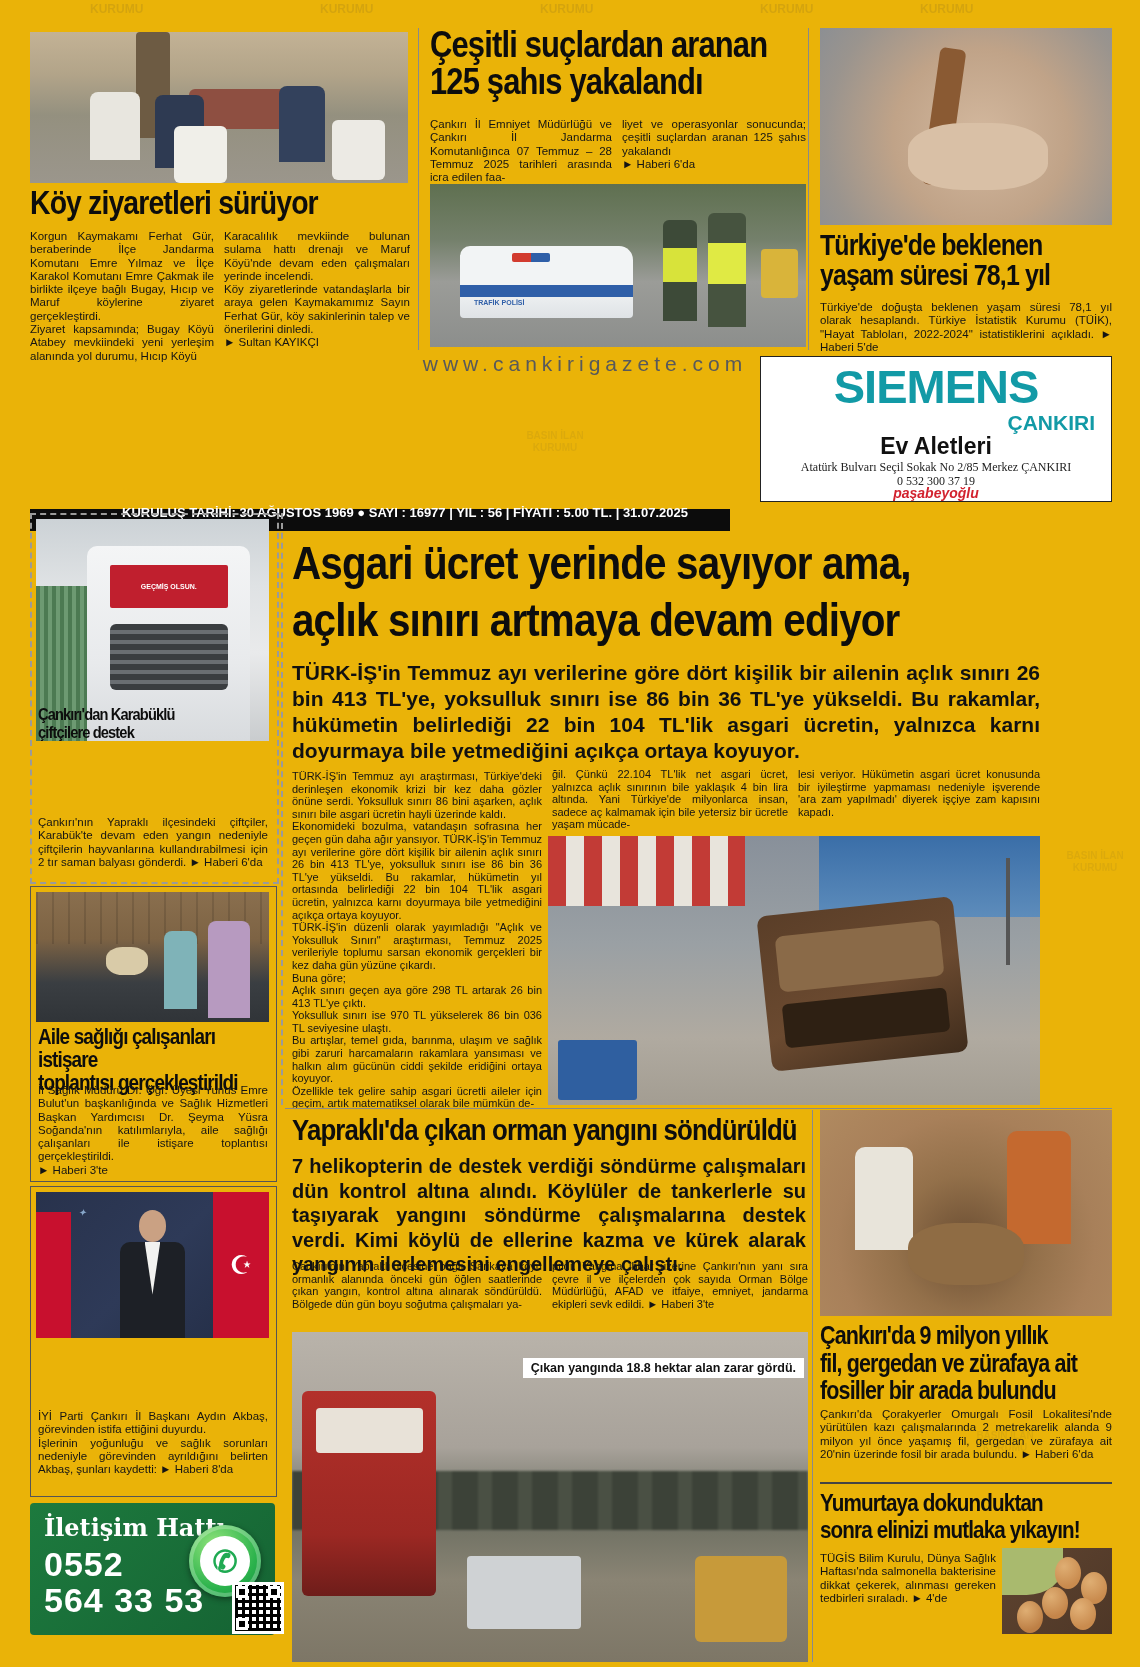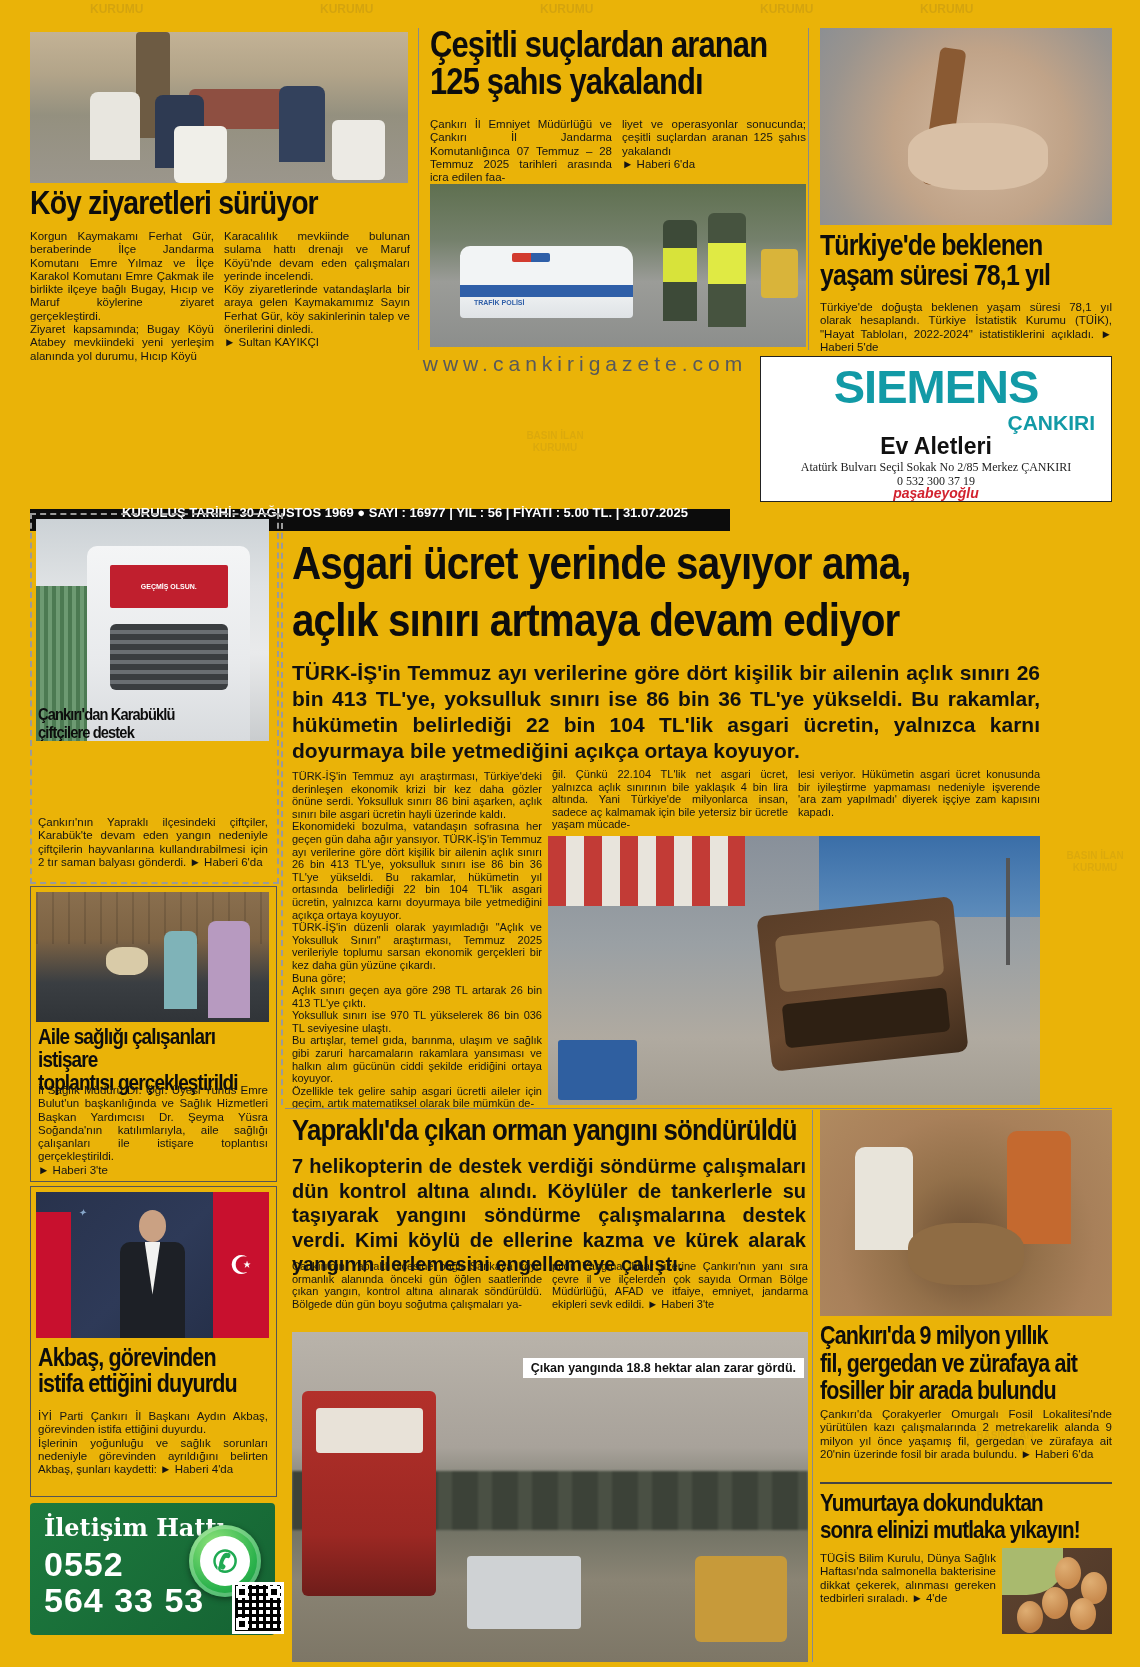--- a/index.html
+++ b/index.html
@@ -171,26 +171,22 @@
     <div class="abs" style="left:0;top:14%;width:15%;height:86%;background:#c8102e;"></div>
     <div class="abs" style="right:0;top:0;width:24%;height:100%;background:#c8102e;display:flex;align-items:center;justify-content:center;color:#fff;font-size:26px;">
       <span>☪</span>
     </div>
     <div class="abs" style="left:36%;top:34%;width:28%;height:66%;background:#1d2026;border-radius:10px 10px 0 0;">
       <div class="abs" style="left:38%;top:0;width:24%;height:55%;background:#f2f2f0;clip-path:polygon(0 0,100% 0,50% 100%);"></div>
     </div>
     <div class="abs" style="left:44%;top:12%;width:12%;height:22%;background:#caa183;border-radius:50%;"></div>
     <div class="abs" style="left:18%;top:10%;color:#9fc3e8;font-style:italic;font-size:10px;opacity:.8;">✦</div>
   </div>
-  <div class="abs" style="left:38px;top:1344px;width:232px;font-size:25px;">
-    <span class="hl sqz">Akbaş, görevinden
-istifa ettiğini duyurdu</span>
-  </div>
   <div class="abs body-md" style="left:38px;top:1410px;width:230px;height:78px;">İYİ Parti Çankırı İl Başkanı Aydın Akbaş, görevinden istifa ettiğini duyurdu.
-İşlerinin yoğunluğu ve sağlık sorunları nedeniyle görevinden ayrıldığını belirten Akbaş, şunları kaydetti: ► Haberi 4'da</div>
+İşlerinin yoğunluğu ve sağlık sorunları nedeniyle görevinden ayrıldığını belirten Akbaş, şunları kaydetti: ► Haberi 8'da</div>
 
   <div class="wa-box" style="left:30px;top:1503px;width:245px;height:132px;">
     <div class="abs" style="left:14px;top:10px;font-family:'DejaVu Serif',serif;font-weight:bold;font-size:24px;">İletişim Hattı</div>
     <div class="abs" style="left:14px;top:42px;font-size:34px;font-weight:bold;letter-spacing:1px;">0552</div>
     <div class="abs" style="left:14px;top:78px;font-size:34px;font-weight:bold;letter-spacing:1px;">564 33 53</div>
     <div class="wa-circle" style="right:14px;top:22px;">
       <div class="wa-inner">✆</div>
     </div>
     <div class="qr" style="right:-6px;bottom:4px;">
       <div class="c" style="left:1px;top:1px;"></div>

